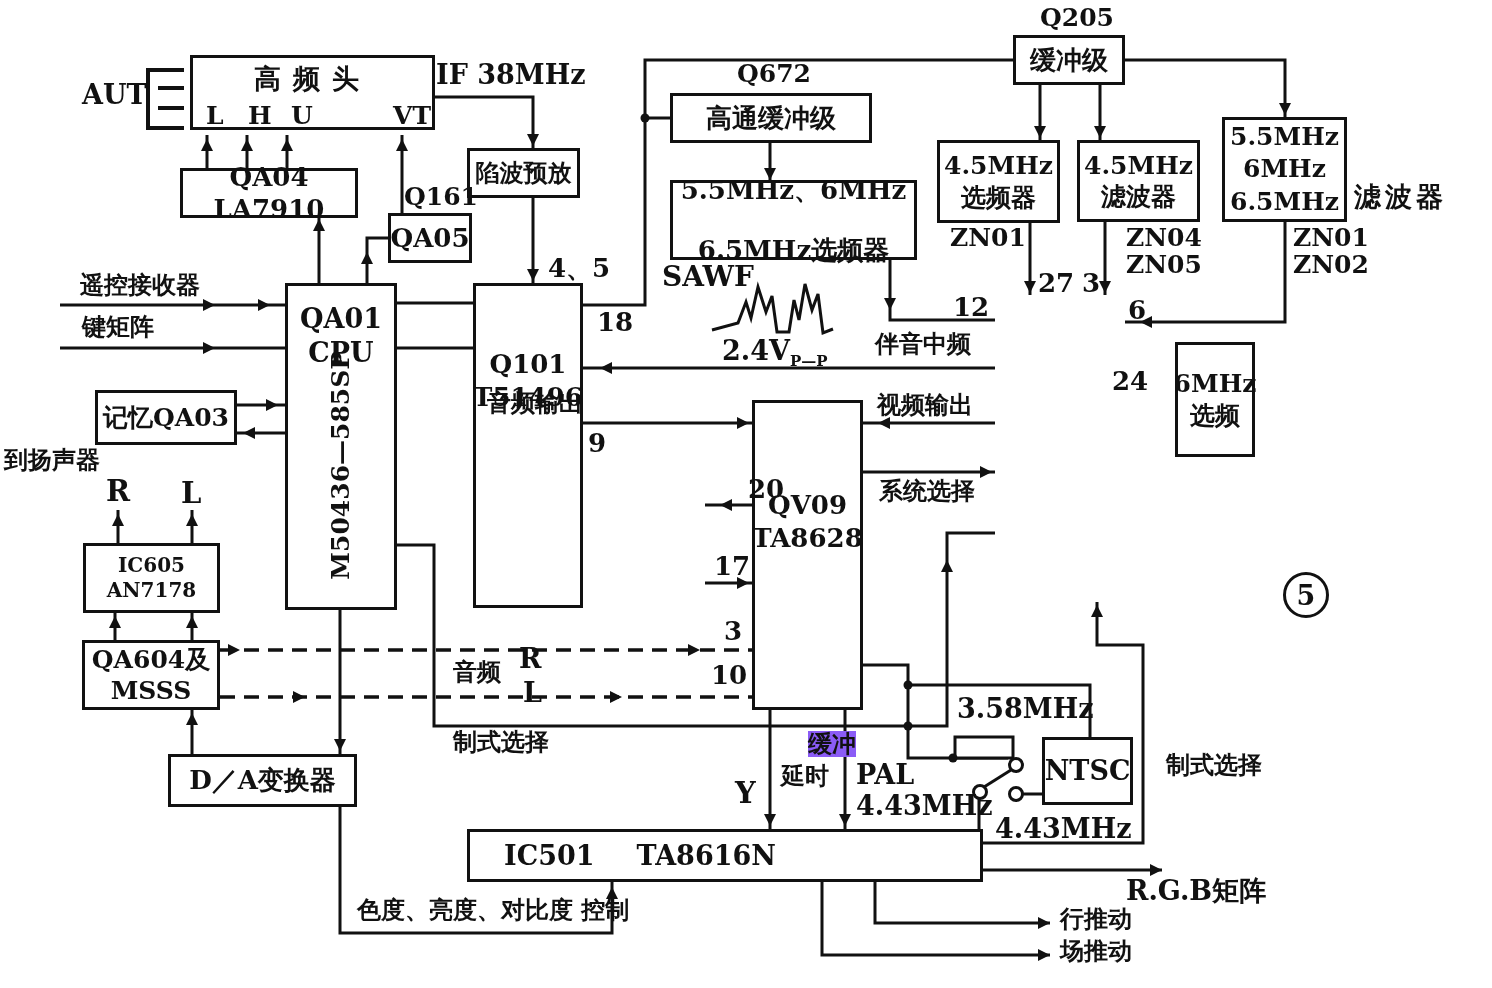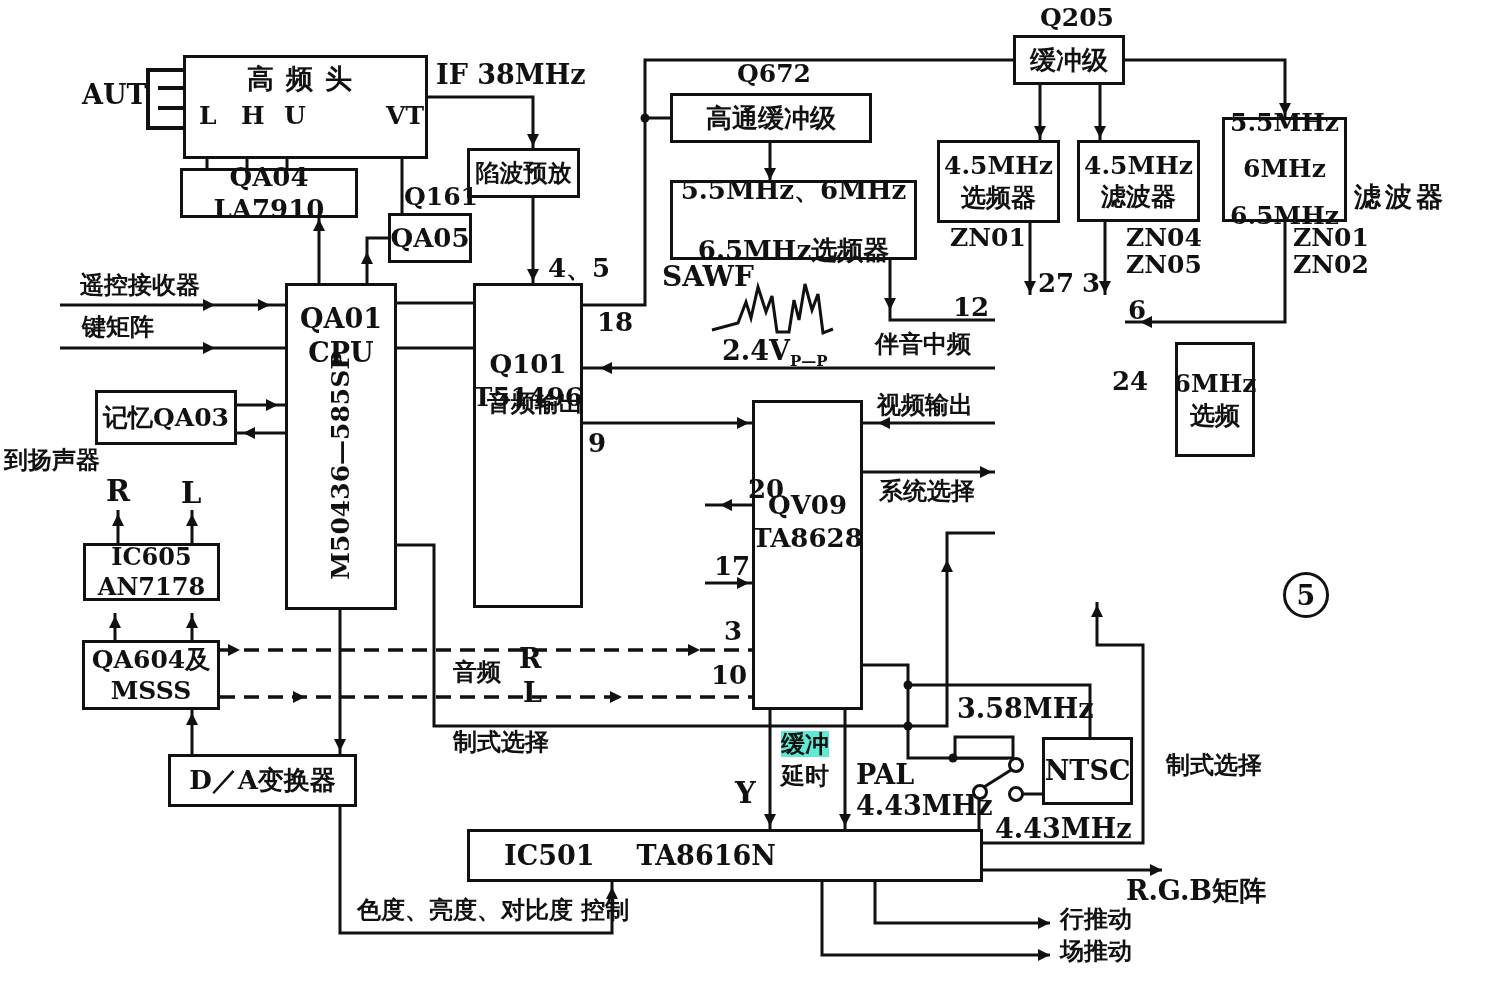--- a/index.html
+++ b/index.html
@@ -123,21 +123,21 @@
       <polygon points="770,826 764,814 776,814"></polygon>
       <polygon points="845,826 839,814 851,814"></polygon>
       <polygon points="1097,605 1091,617 1103,617"></polygon>
       <polygon points="1162,870 1150,864 1150,876"></polygon>
       <polygon points="1050,923 1038,917 1038,929"></polygon>
       <polygon points="1050,955 1038,949 1038,961"></polygon>
       <polygon points="612,887 606,899 618,899"></polygon>
     </g>
   </svg>
 
-  <div class="b" style="left:183px;top:55px;width:245px;height:104px;">
+  <div class="b" style="left:190px;top:55px;width:245px;height:75px;">
     <div style="position:absolute;top:4px;left:0;right:0;font-size:27px;letter-spacing:12px;">高频头</div>
     <div style="position:absolute;top:42px;left:13px;font-size:25px;">L</div>
     <div style="position:absolute;top:42px;left:55px;font-size:25px;">H</div>
     <div style="position:absolute;top:42px;left:98px;font-size:25px;">U</div>
     <div style="position:absolute;top:42px;left:200px;font-size:25px;">VT</div>
   </div>
 
   <div class="b" style="left:180px;top:168px;width:178px;height:50px;font-size:26px;">
     <div>QA04 LA7910</div>
   </div>
@@ -158,21 +158,21 @@
   <div class="b" style="left:285px;top:283px;width:112px;height:327px;justify-content:flex-start;padding-top:16px;font-size:27px;">
     <div>QA01</div>
     <div>CPU</div>
     <div class="rot" style="left:-57px;top:168px;width:220px;">M50436—585SP</div>
   </div>
 
   <div class="b" style="left:95px;top:390px;width:142px;height:55px;font-size:25px;">
     <div>记忆QA03</div>
   </div>
 
-  <div class="b" style="left:83px;top:543px;width:137px;height:58px;font-size:24px;">
+  <div class="b" style="left:83px;top:543px;width:137px;height:70px;font-size:20px;">
     <div>IC605</div>
     <div>AN7178</div>
   </div>
 
   <div class="b" style="left:82px;top:640px;width:138px;height:70px;font-size:25px;">
     <div>QA604及</div>
     <div>MSSS</div>
   </div>
 
   <div class="b" style="left:670px;top:93px;width:202px;height:50px;font-size:26px;">
@@ -195,21 +195,21 @@
   <div class="b" style="left:937px;top:140px;width:123px;height:83px;font-size:25px;">
     <div>4.5MHz</div>
     <div>选频器</div>
   </div>
 
   <div class="b" style="left:1077px;top:140px;width:123px;height:82px;font-size:25px;">
     <div>4.5MHz</div>
     <div>滤波器</div>
   </div>
 
-  <div class="b" style="left:1222px;top:117px;width:125px;height:105px;font-size:25px;line-height:1.3;gap:14px;">
+  <div class="b" style="left:1222px;top:117px;width:125px;height:105px;font-size:25px;line-height:1.3;">
     <div>5.5MHz</div>
     <div>6MHz</div>
     <div>6.5MHz</div>
   </div>
 
 
   <div class="b" style="left:1175px;top:342px;width:80px;height:115px;font-size:25px;">
     <div>6MHz</div>
     <div>选频</div>
   </div>
@@ -270,21 +270,21 @@
   <div class="lb" style="left:4px;top:447px;">到扬声器</div>
   <div class="lb" style="left:106px;top:476px;font-size:29px;">R</div>
   <div class="lb" style="left:181px;top:478px;font-size:29px;">L</div>
 
   <div class="lb" style="left:453px;top:659px;">音频</div>
   <div class="lb" style="left:519px;top:644px;font-size:27px;">R</div>
   <div class="lb" style="left:523px;top:678px;font-size:27px;">L</div>
   <div class="lb" style="left:453px;top:729px;">制式选择</div>
 
   <div class="lb" style="left:735px;top:778px;font-size:29px;">Y</div>
-  <div class="lb" style="left:781px;top:731px;background:#5eead4;">缓冲</div>
+  <div class="lb" style="left:808px;top:731px;background:#8b5cf6;">缓冲</div>
   <div class="lb" style="left:781px;top:763px;background:#fff;">延时</div>
   <div class="lb" style="left:856px;top:760px;font-size:27px;">PAL</div>
   <div class="lb" style="left:856px;top:791px;font-size:27px;">4.43MHz</div>
   <div class="lb" style="left:957px;top:694px;font-size:27px;">3.58MHz</div>
   <div class="lb" style="left:995px;top:814px;font-size:27px;">4.43MHz</div>
   <div class="lb" style="left:1166px;top:752px;">制式选择</div>
 
   <div class="lb" style="left:1126px;top:876px;font-size:27px;">R.G.B矩阵</div>
   <div class="lb" style="left:1060px;top:906px;">行推动</div>
   <div class="lb" style="left:1060px;top:938px;">场推动</div>

